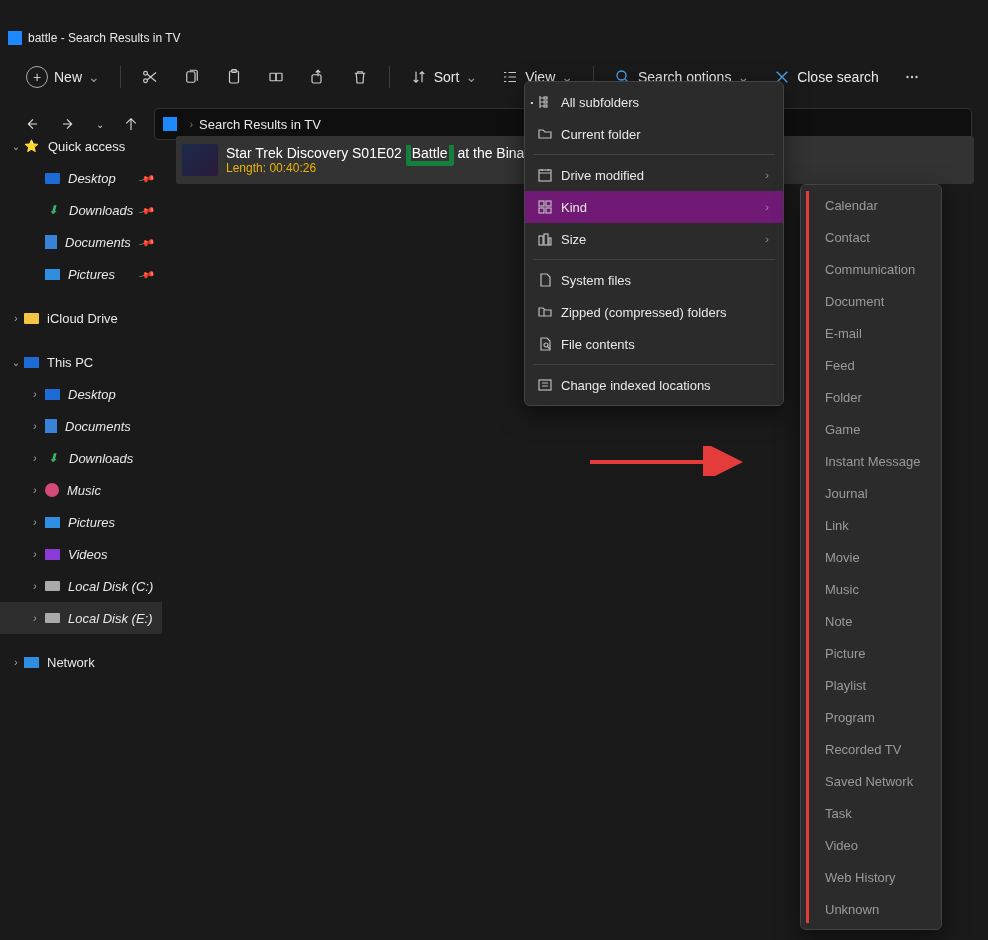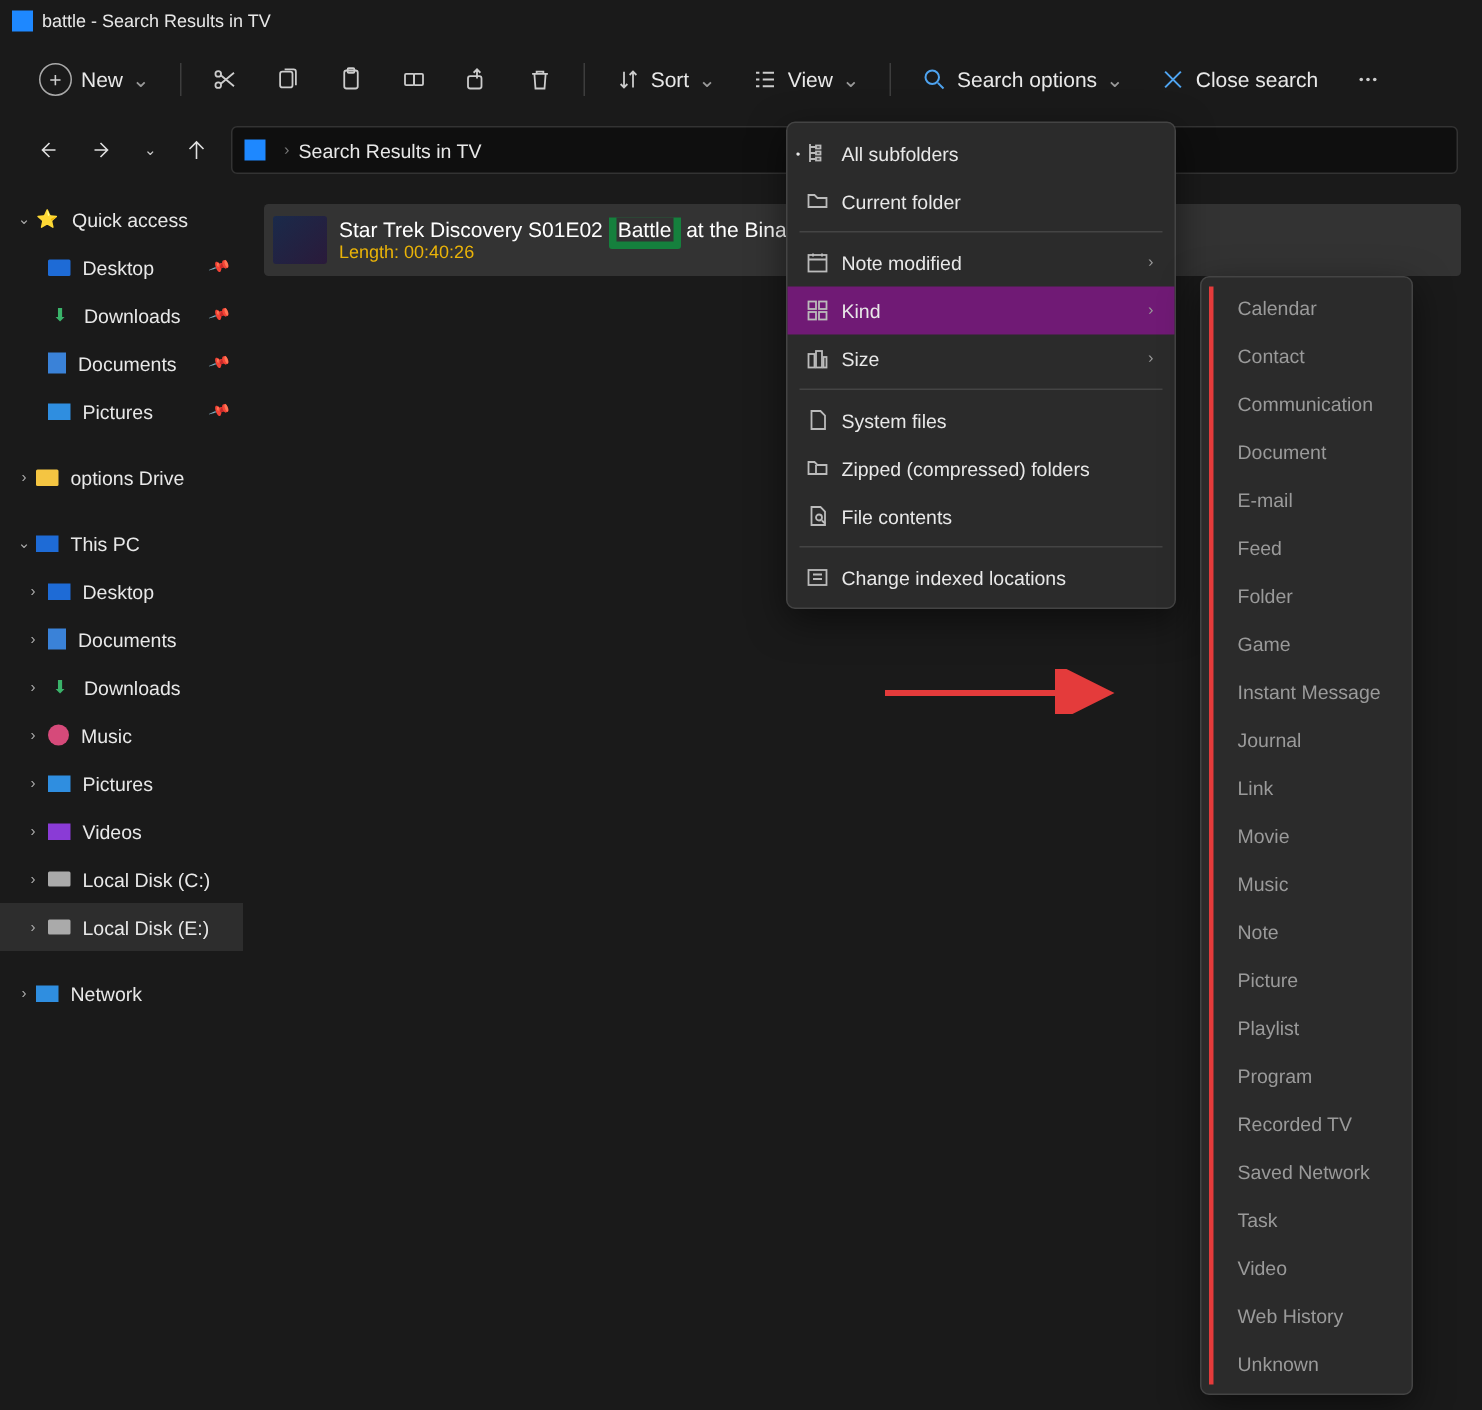--- a/index.html
+++ b/index.html
@@ -12,20 +12,21 @@
   overflow: hidden;
   position: relative;
 }
 
 .titlebar {
   height: 28px;
   display: flex;
   align-items: center;
   padding: 0 8px;
   background: #1a1a1a;
+  margin-top: 24px;
 }
 .titlebar .icon-doc {
   width: 14px; height: 14px;
   background: #1e88ff;
   margin-right: 6px;
 }
 .titlebar-text { font-size: 12px; color: #e8e8e8; }
 
 
 .toolbar {
@@ -99,21 +100,21 @@
   overflow: hidden;
 }
 .side-item {
   display: flex;
   align-items: center;
   height: 32px;
   padding-left: 10px;
   cursor: pointer;
   position: relative;
 }
-.side-item.indent1 { padding-left: 32px; }
+.side-item.indent1 { padding-left: 45px; font-style: italic; }
 .side-item.selected { background: #2d2d2d; }
 .side-item .expand {
   width: 12px; text-align: center;
   font-size: 10px; color: #aaa; margin-right: 2px;
 }
 .side-icon {
   width: 16px; height: 16px; margin-right: 8px;
   display: flex; align-items: center; justify-content: center;
   font-size: 12px;
 }
@@ -376,21 +377,21 @@
     </div>
     <div class="side-item indent1">
       <span class="side-icon" style="background:#2f8ee0;width:15px;height:11px"></span>
       <span class="side-label">Pictures</span>
       <span class="pin">📌</span>
     </div>
     <div class="side-spacer"></div>
     <div class="side-item">
       <span class="expand">›</span>
       <span class="side-icon" style="background:#f4c542;width:15px;height:11px;border-radius:1px"></span>
-      <span class="side-label">options Drive</span>
+      <span class="side-label">iCloud Drive</span>
     </div>
     <div class="side-spacer"></div>
     <div class="side-item">
       <span class="expand">⌄</span>
       <span class="side-icon" style="background:#1e6bd6;width:15px;height:11px"></span>
       <span class="side-label">This PC</span>
     </div>
     <div class="side-item indent1">
       <span class="expand" style="margin-left:-16px;margin-right:4px">›</span>
       <span class="side-icon" style="background:#1e6bd6;width:15px;height:11px"></span>
@@ -476,21 +477,21 @@
     <span>Current folder</span>
   </div>
   <div class="mi-sep"></div>
   <div class="mi">
     <span class="mi-icon">
       <svg viewBox="0 0 16 16" fill="none" stroke="#bbb" stroke-width="1.2">
           <rect x="2" y="3" width="12" height="11"></rect>
           <path d="M2 6h12M5 2v2M11 2v2"></path>
         </svg>
     </span>
-    <span>Note modified</span>
+    <span>Drive modified</span>
     <span class="mi-arrow">›</span>
   </div>
   <div class="mi highlight">
     <span class="mi-icon">
       <svg viewBox="0 0 16 16" fill="none" stroke="#bbb" stroke-width="1.2">
           <rect x="2" y="2" width="5" height="5"></rect>
           <rect x="9" y="2" width="5" height="5"></rect>
           <rect x="2" y="9" width="5" height="5"></rect>
           <rect x="9" y="9" width="5" height="5"></rect>
         </svg>

